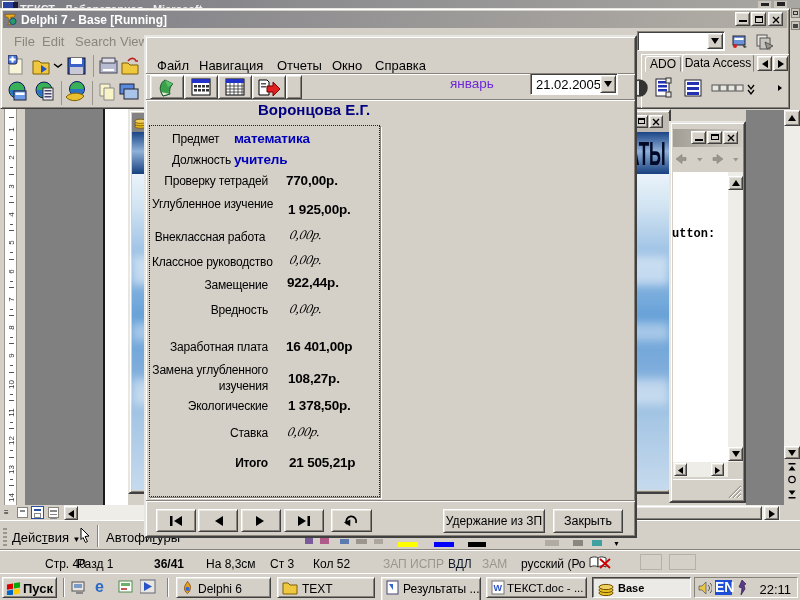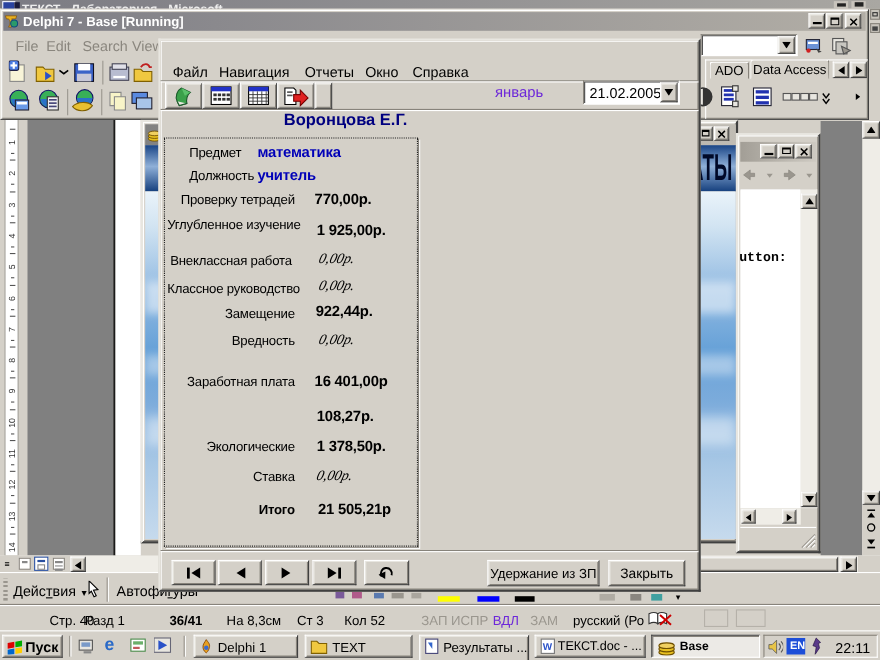--- a/index.html
+++ b/index.html
@@ -148,21 +148,21 @@
 
 <div class="abs" style="left:0;top:550px;width:800px;height:23px;background:#d4d0c8;border-top:1px solid #fff;font-size:12px;">
  <span class="abs" style="left:9px;top:6px;margin-left:36px;">Стр. 40</span>
  <span class="abs" style="left:77px;top:6px;">Разд 1</span>
  <span class="abs" style="left:154px;top:6px;font-weight:bold;">36/41</span>
  <span class="abs" style="left:206px;top:6px;">На 8,3см</span>
  <span class="abs" style="left:270px;top:6px;">Ст 3</span>
  <span class="abs" style="left:313px;top:6px;">Кол 52</span>
  <span class="abs" style="left:383px;top:6px;color:#9a968e;">ЗАП</span>
  <span class="abs" style="left:410px;top:6px;color:#9a968e;">ИСПР</span>
- <span class="abs" style="left:448px;top:6px;color:#6d28d9;">ВДЛ</span>
+ <span class="abs" style="left:448px;top:6px;color:#0f172a;">ВДЛ</span>
  <span class="abs" style="left:482px;top:6px;color:#9a968e;">ЗАМ</span>
  <span class="abs" style="left:521px;top:6px;">русский (Ро</span>
  <svg class="abs" style="left:588px;top:5px;" width="24" height="14" viewBox="0 0 24 14">
       <path d="M2 2 C5 0.5 8 0.5 10 2 L10 11 C8 9.5 5 9.5 2 11 Z" fill="#fff" stroke="#333"></path>
       <path d="M18 2 C15 0.5 12 0.5 10 2 L10 11 C12 9.5 15 9.5 18 11 Z" fill="#fff" stroke="#333"></path>
       <path d="M12 3 L22 12 M22 3 L12 12" stroke="#c00" stroke-width="1.8"></path>
     </svg>
  <div class="abs" style="left:640px;top:3px;width:22px;height:16px;border:1px solid #b5b1a9;"></div>
  <div class="abs" style="left:669px;top:3px;width:27px;height:16px;border:1px solid #b5b1a9;"></div>
 </div>
@@ -196,21 +196,21 @@
       <rect x="0" y="1" width="15" height="13" fill="#e8e6e0" stroke="#667"></rect>
       <path d="M4 3 L12 7.5 L4 12 Z" fill="#2a52c8"></path>
     </svg>
  <div class="abs grayline" style="left:167px;top:4px;width:1px;height:19px;"></div>
  <div class="abs whiteline" style="left:168px;top:4px;width:1px;height:19px;"></div>
  <div class="cbtn" style="left:176px;top:3px;width:95px;height:21px;font-weight:normal;text-align:left;">
    <svg width="13" height="15" style="position:absolute;left:4px;top:2px;" viewBox="0 0 14 15">
         <path d="M7 1 C9 4 11 5 10 9 C9.5 12 7 14 7 14 C7 14 4 12 3.8 9 C3.5 5 5.5 4 7 1 Z" fill="#e8a020" stroke="#804000" stroke-width="0.8"></path>
         <circle cx="7" cy="9" r="2.2" fill="#3a6ad0"></circle>
       </svg>
-   <span style="position:absolute;left:21px;top:4px;font-size:12px;">Delphi 1</span>
+   <span style="position:absolute;left:21px;top:4px;font-size:12px;">Delphi 6</span>
  </div>
  <div class="cbtn" style="left:277px;top:3px;width:98px;height:21px;font-weight:normal;text-align:center;padding-left:19px;">
    <svg width="16" height="14" style="position:absolute;left:4px;top:3px;" viewBox="0 0 16 14">
         <path d="M1 2 L6 2 L8 4 L15 4 L15 13 L1 13 Z" fill="#f0c840" stroke="#806000"></path>
       </svg>
    <span style="position:absolute;left:24px;top:4px;font-size:12px;">TEXT</span>
  </div>
  <div class="cbtn" style="left:381px;top:3px;width:100px;height:38px;font-weight:normal;text-align:right;">
    <svg width="13" height="15" style="position:absolute;left:4px;top:2px;" viewBox="0 0 13 15">
         <rect x="1" y="1" width="11" height="13" fill="#fff" stroke="#447"></rect>
@@ -231,21 +231,21 @@
         <ellipse cx="8" cy="9" rx="7" ry="2.6" fill="#e8c020" stroke="#705000"></ellipse>
         <ellipse cx="8" cy="6" rx="7" ry="2.6" fill="#f0d060" stroke="#705000"></ellipse>
       </svg>
    <span style="position:absolute;left:25px;top:4px;font-size:11px;font-weight:bold;">Base</span>
  </div>
  <div class="abs" style="left:694px;top:3px;width:104px;height:21px;border:1px solid;border-color:#87837b #fff #fff #87837b;">
    <svg width="14" height="14" style="position:absolute;left:3px;top:3px;" viewBox="0 0 14 14">
         <path d="M1 5 L4 5 L8 1 L8 13 L4 9 L1 9 Z" fill="#e8c448" stroke="#555" stroke-width="0.7"></path>
         <path d="M10 4 C12 6 12 8 10 10 M12 2 C15 5 15 9 12 12" fill="none" stroke="#555"></path>
       </svg>
-   <div style="position:absolute;left:20px;top:2px;width:17px;height:15px;background:#1d4ed8;color:#fff;font-size:10px;font-weight:bold;text-align:right;line-height:15px;">EN</div>
+   <div style="position:absolute;left:20px;top:2px;width:17px;height:15px;background:#1d4ed8;color:#fff;font-size:14px;font-weight:bold;text-align:right;line-height:15px;">EN</div>
    <svg width="13" height="16" style="position:absolute;left:41px;top:1px;" viewBox="0 0 13 16">
         <path d="M6 1 L10 5 L8 6 L9 10 L5 16 L6 9 L3 8 Z" fill="#5a3a8a" stroke="#201040" stroke-width="0.6"></path>
       </svg>
    <span style="position:absolute;right:6px;top:4px;font-size:13px;">22:11</span>
  </div>
 </div>
 
 <div class="abs" style="left:791px;top:8px;width:9px;height:10px;background:#c8c4bc;border:1px solid #87837b;">
     <div style="margin:2px 1px;height:4px;border:1px solid #333;"></div>
   </div>
@@ -529,20 +529,21 @@
   <div class="lbl" style="left:6px;top:193px;width:116px;text-align:center;">Внеклассная работа</div>
   <div class="script" style="left:144px;top:190px;">0,00р.</div>
   <div class="lbl" style="left:6px;top:218px;width:116px;text-align:right;">Классное руководство</div>
   <div class="script" style="left:144px;top:215px;">0,00р.</div>
   <div class="lbl" style="left:6px;top:241px;width:116px;text-align:right;">Замещение</div>
   <div class="money" style="left:141px;top:238px;">922,44р.</div>
   <div class="lbl" style="left:6px;top:266px;width:116px;text-align:right;">Вредность</div>
   <div class="script" style="left:144px;top:264px;">0,00р.</div>
   <div class="lbl" style="left:6px;top:303px;width:116px;text-align:right;">Заработная плата</div>
   <div class="money" style="left:140px;top:302px;">16 401,00р</div>
+  <div class="lbl" style="left:6px;top:325px;width:116px;text-align:right;line-height:16px;white-space:normal;">Замена углубленного изучения</div>
   <div class="money" style="left:142px;top:334px;">108,27р.</div>
   <div class="lbl" style="left:6px;top:362px;width:116px;text-align:right;">Экологические</div>
   <div class="money" style="left:142px;top:361px;">1 378,50р.</div>
   <div class="lbl" style="left:6px;top:389px;width:116px;text-align:right;">Ставка</div>
   <div class="script" style="left:142px;top:387px;">0,00р.</div>
   <div class="lbl" style="left:6px;top:419px;width:116px;text-align:right;font-weight:bold;">Итого</div>
   <div class="money" style="left:143px;top:418px;">21 505,21р</div>
  <div class="abs" style="left:0;top:463px;width:489px;height:2px;border-top:1px solid #87837b;border-bottom:1px solid #fff;"></div>
  <div class="cbtn" style="left:10px;top:472px;width:40px;height:23px;">
       <svg width="16" height="12" style="margin-top:5px;" viewBox="0 0 16 12">

